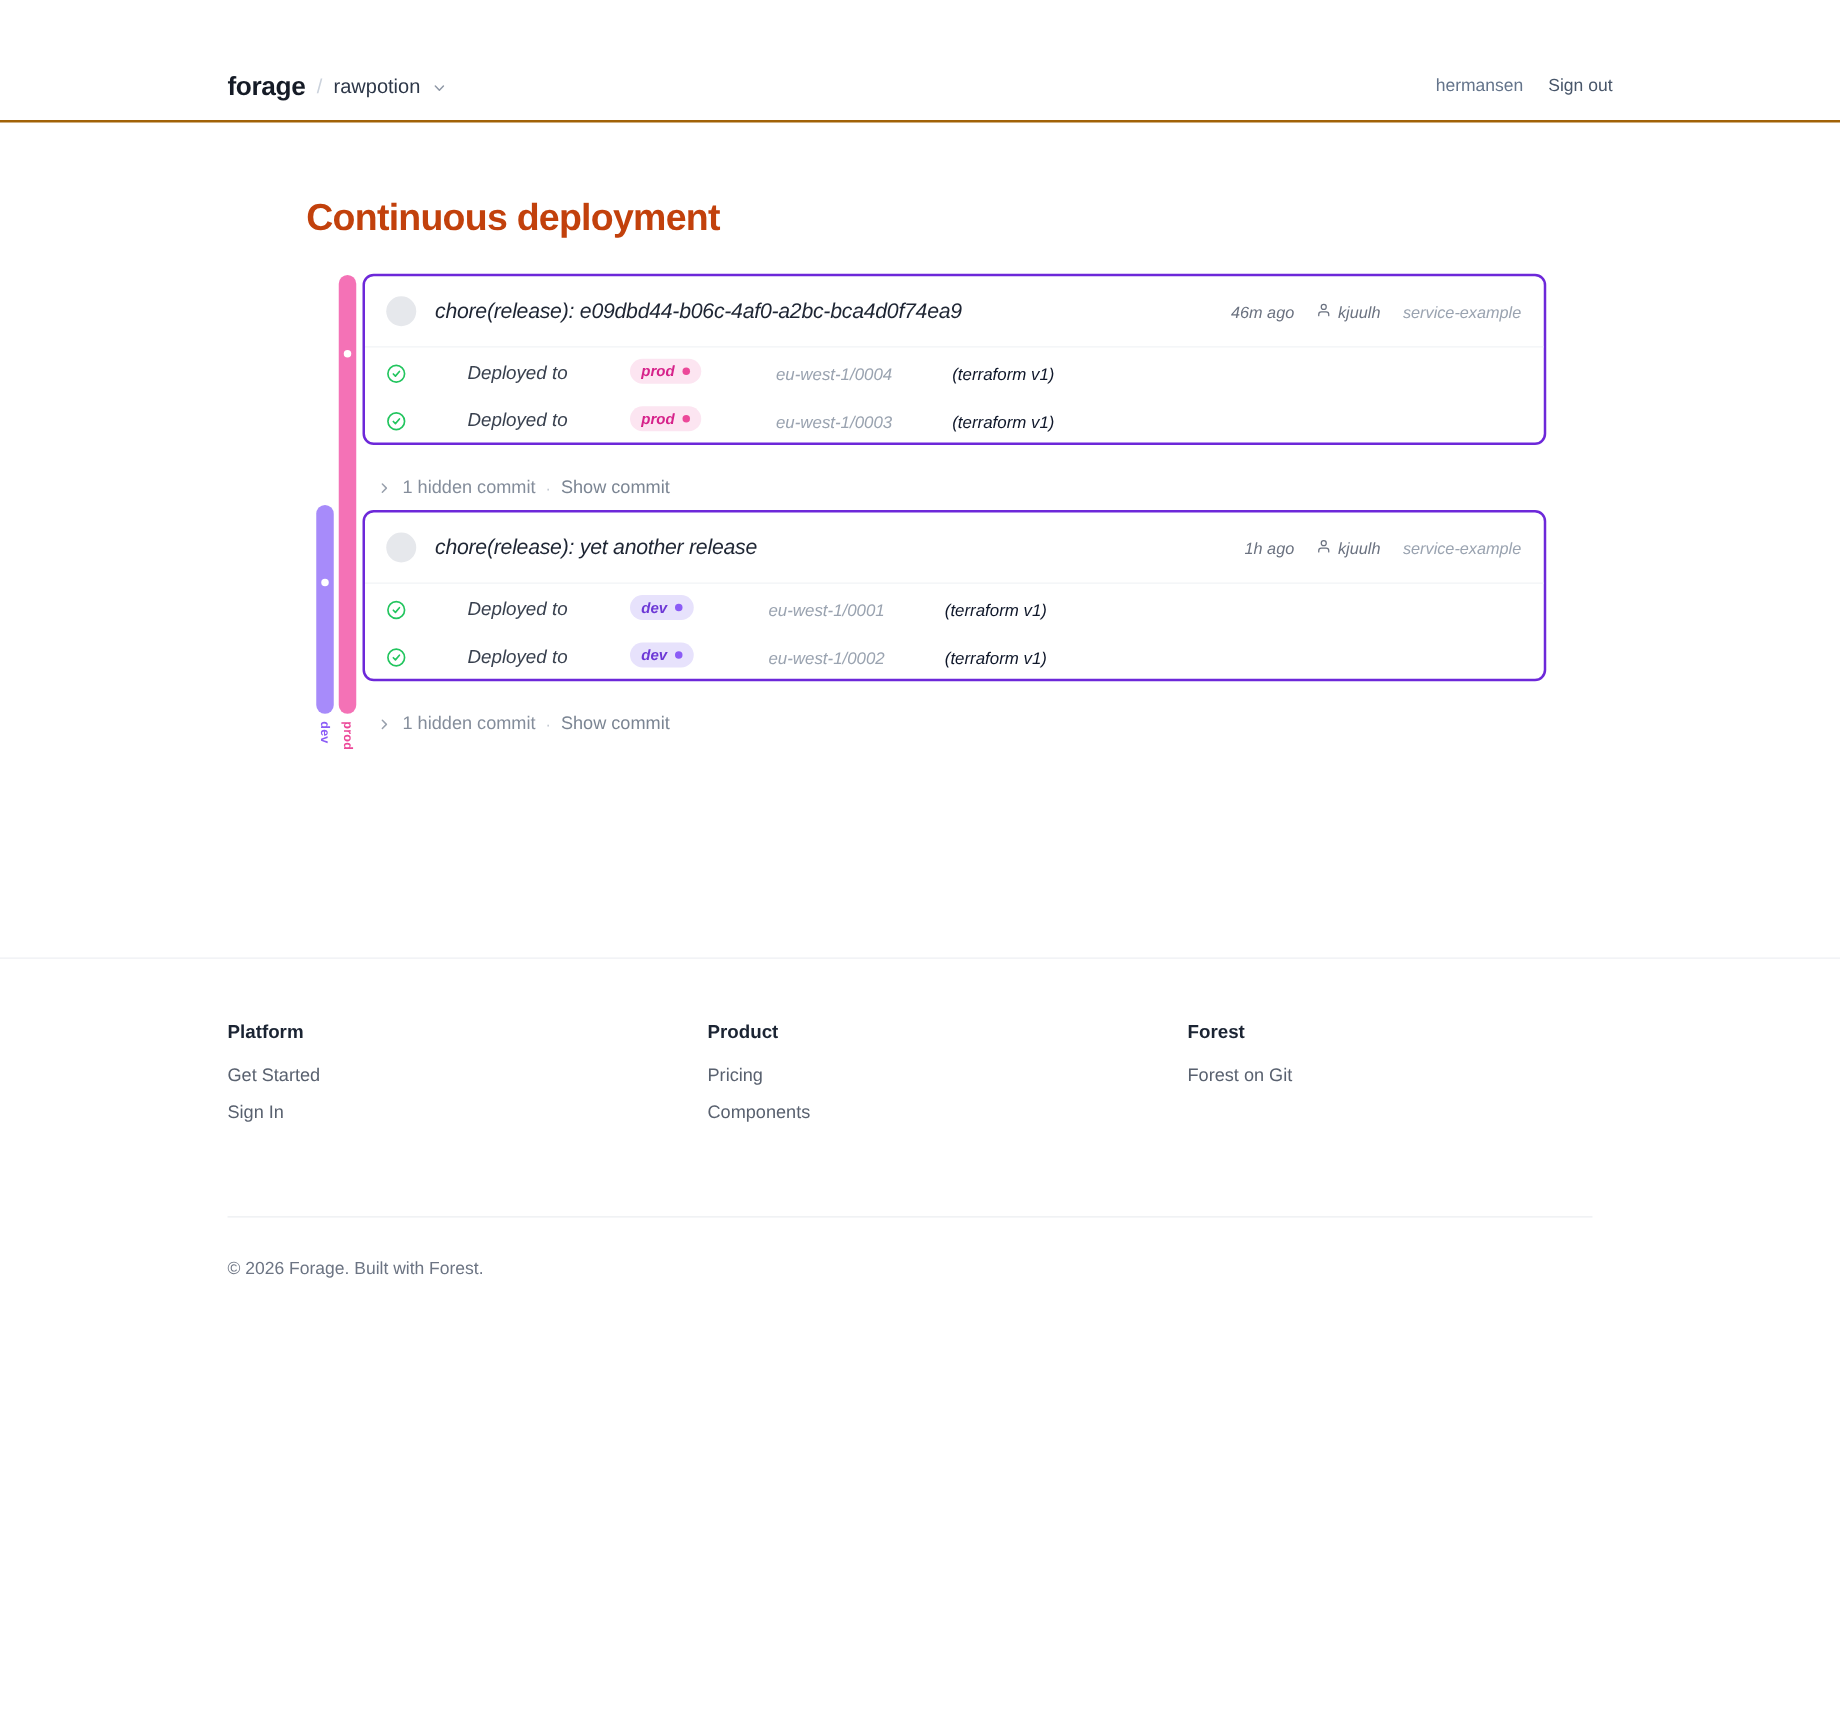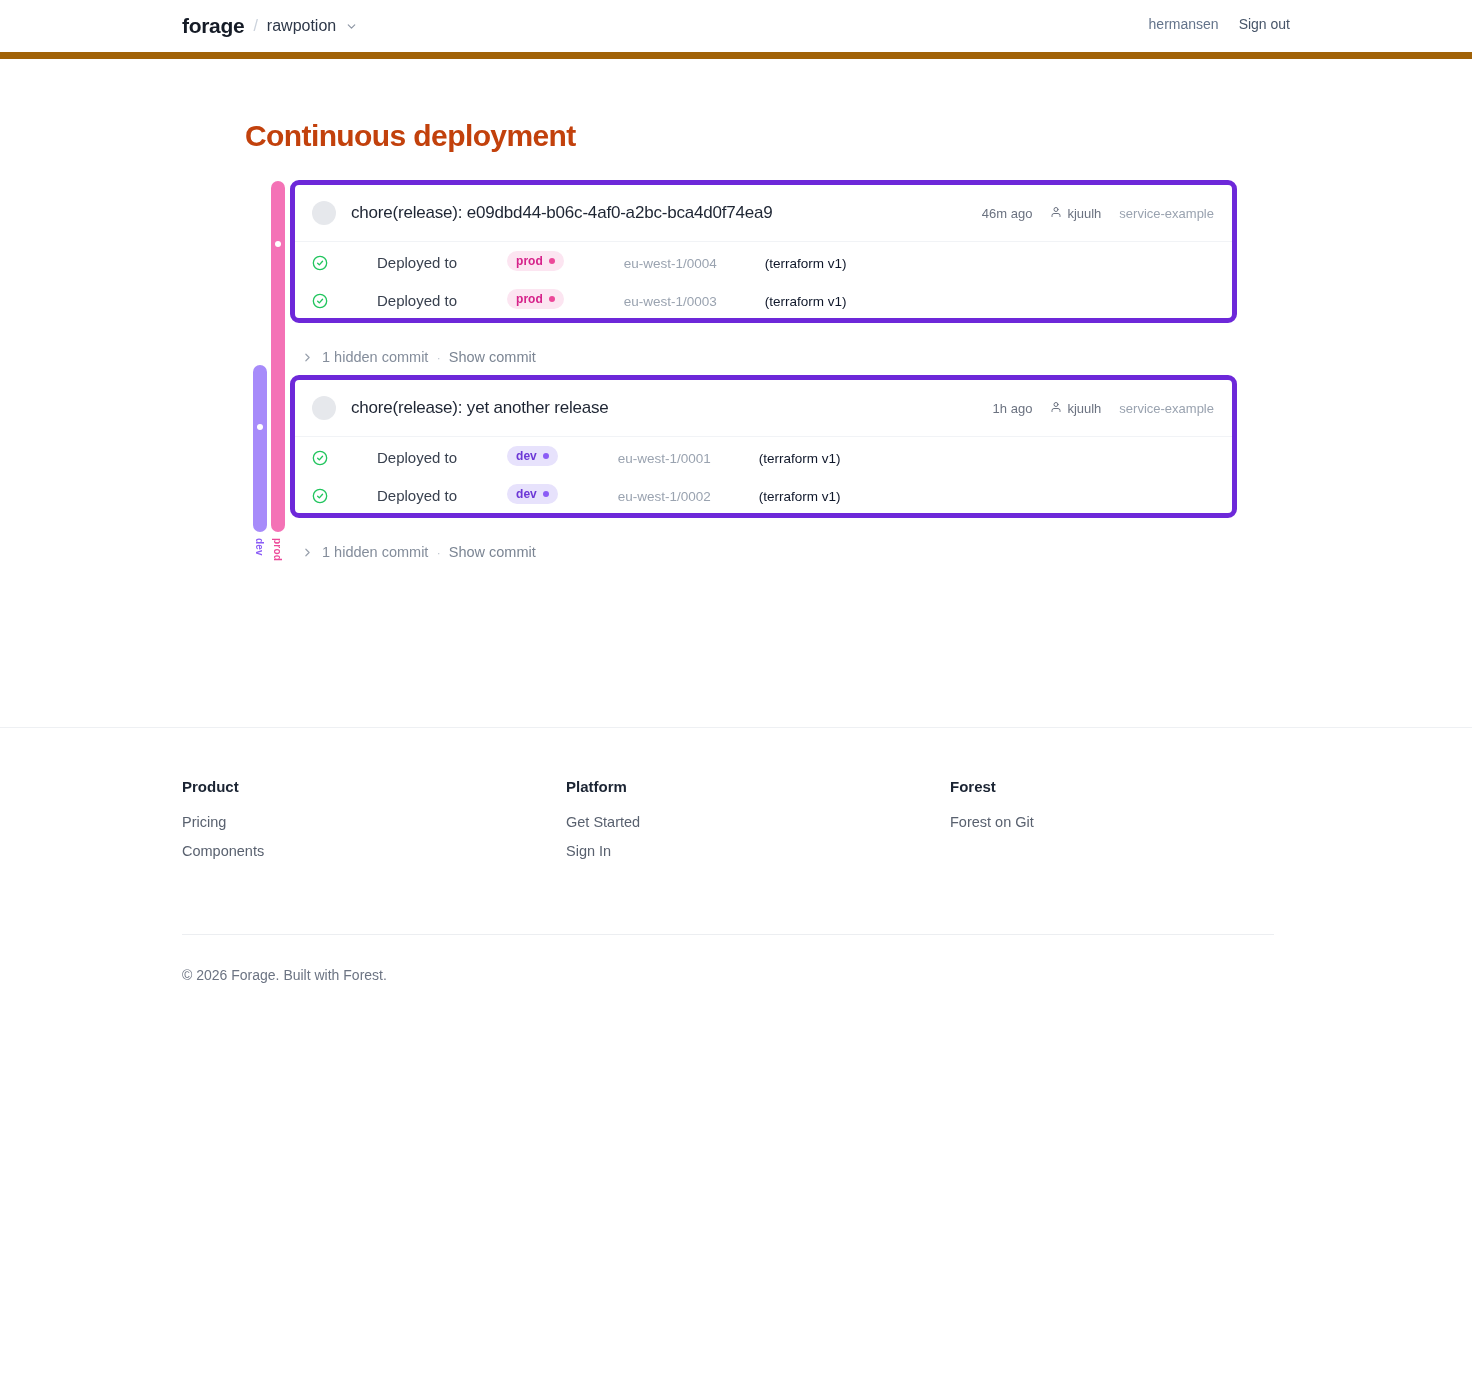--- a/index.html
+++ b/index.html
@@ -14,21 +14,22 @@
     width: 1472px;
     min-height: 1387px;
     color: #1e293b;
     font-size: 15px;
   }
 
   
   .site-header {
     width: 100%;
     background: #ffffff;
-    border-bottom: 7px solid #a16207;
+    border-bottom: 2px solid #a16207;
+    margin-top: 44px;
   }
   .header-inner {
     max-width: 1140px;
     margin: 0 auto;
     padding: 0 16px;
     position: relative;
   }
   .brand-row {
     display: flex;
     align-items: center;
@@ -142,25 +143,26 @@
     font-weight: 600;
     transform: rotate(90deg);
     transform-origin: left top;
     white-space: nowrap;
     letter-spacing: 0.2px;
   }
 
   
   .release-block { margin-bottom: 0; }
   .release-card {
-    border: 5px solid #6d28d9;
+    border: 2px solid #6d28d9;
     border-radius: 9px;
     background: #ffffff;
     max-width: 947px;
     overflow: hidden;
+    font-style: italic;
   }
   .card-head {
     display: flex;
     align-items: center;
     padding: 16px 18px 16px 17px;
     border-bottom: 1px solid #f1f3f6;
   }
   .avatar {
     width: 24px;
     height: 24px;
@@ -455,29 +457,29 @@
     </section>
 
   </div>
 </main>
 
 <footer class="site-footer">
   <div class="footer-inner">
     <div class="footer-cols">
 
       <div class="footer-col">
+        <div class="footer-col-title">Platform</div>
+        <a class="footer-link">Get Started</a>
+        <a class="footer-link">Sign In</a>
+      </div>
+
+      <div class="footer-col">
         <div class="footer-col-title">Product</div>
         <a class="footer-link">Pricing</a>
         <a class="footer-link">Components</a>
-      </div>
-
-      <div class="footer-col">
-        <div class="footer-col-title">Platform</div>
-        <a class="footer-link">Get Started</a>
-        <a class="footer-link">Sign In</a>
       </div>
 
       <div class="footer-col">
         <div class="footer-col-title">Forest</div>
         <a class="footer-link">Forest on Git</a>
       </div>
 
     </div>
 
     <div class="footer-divider"></div>

